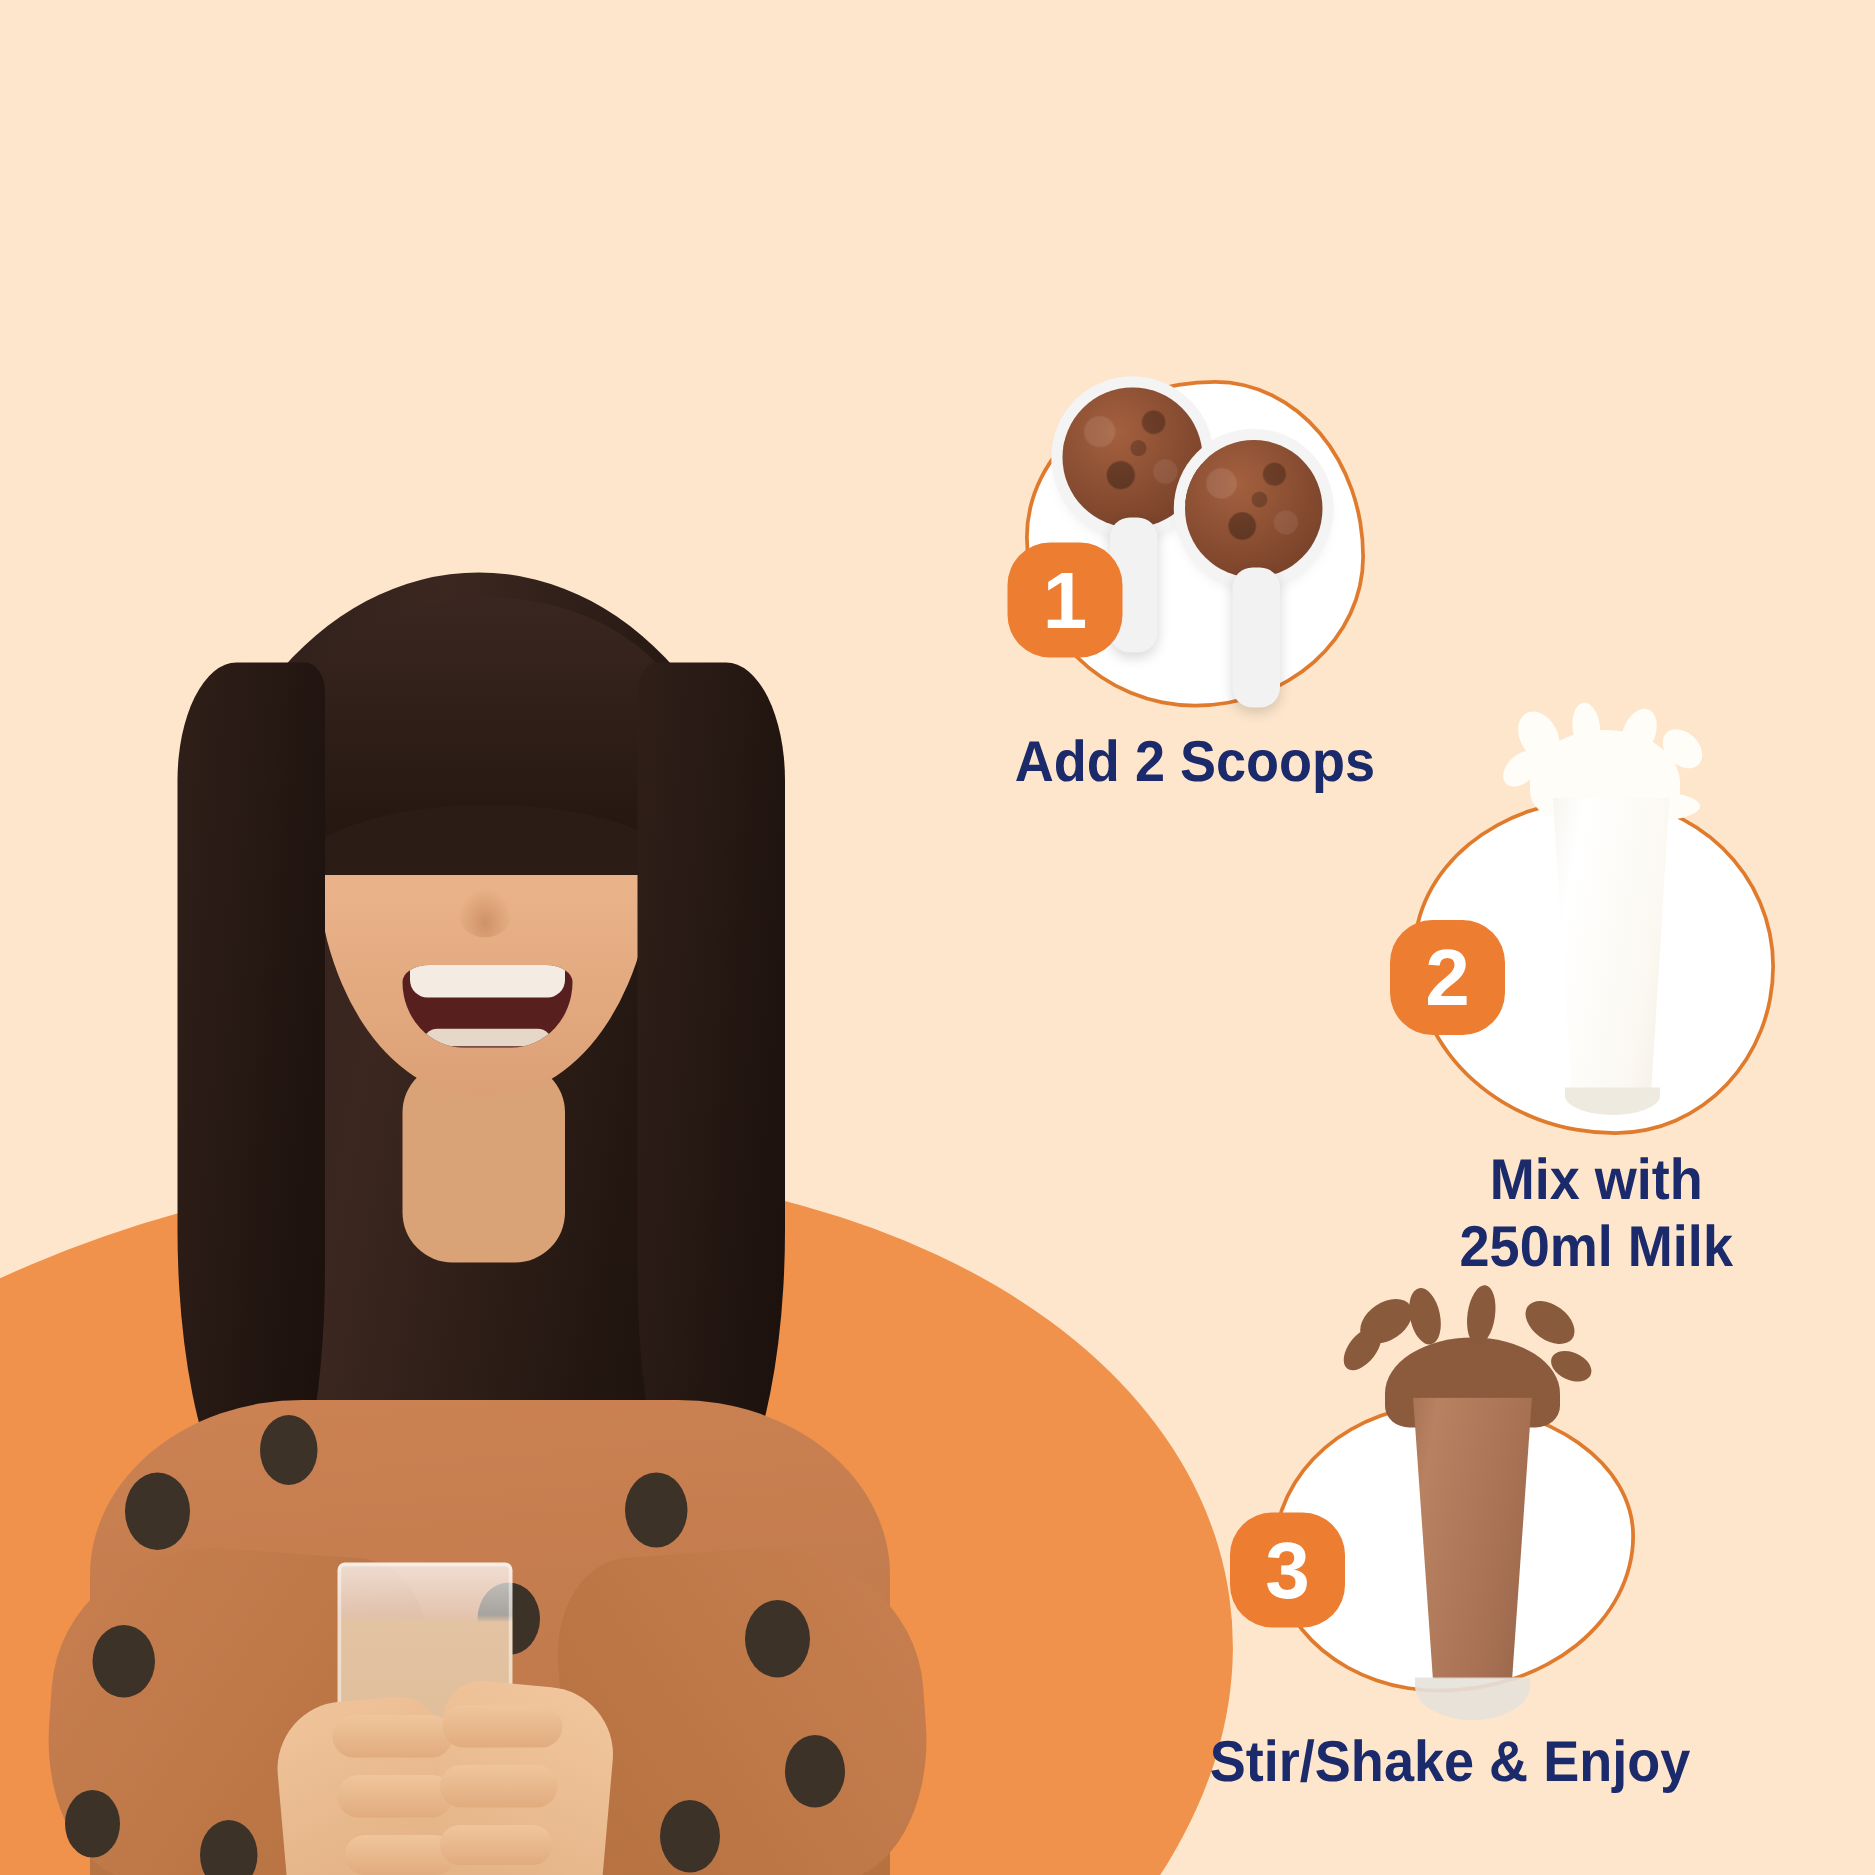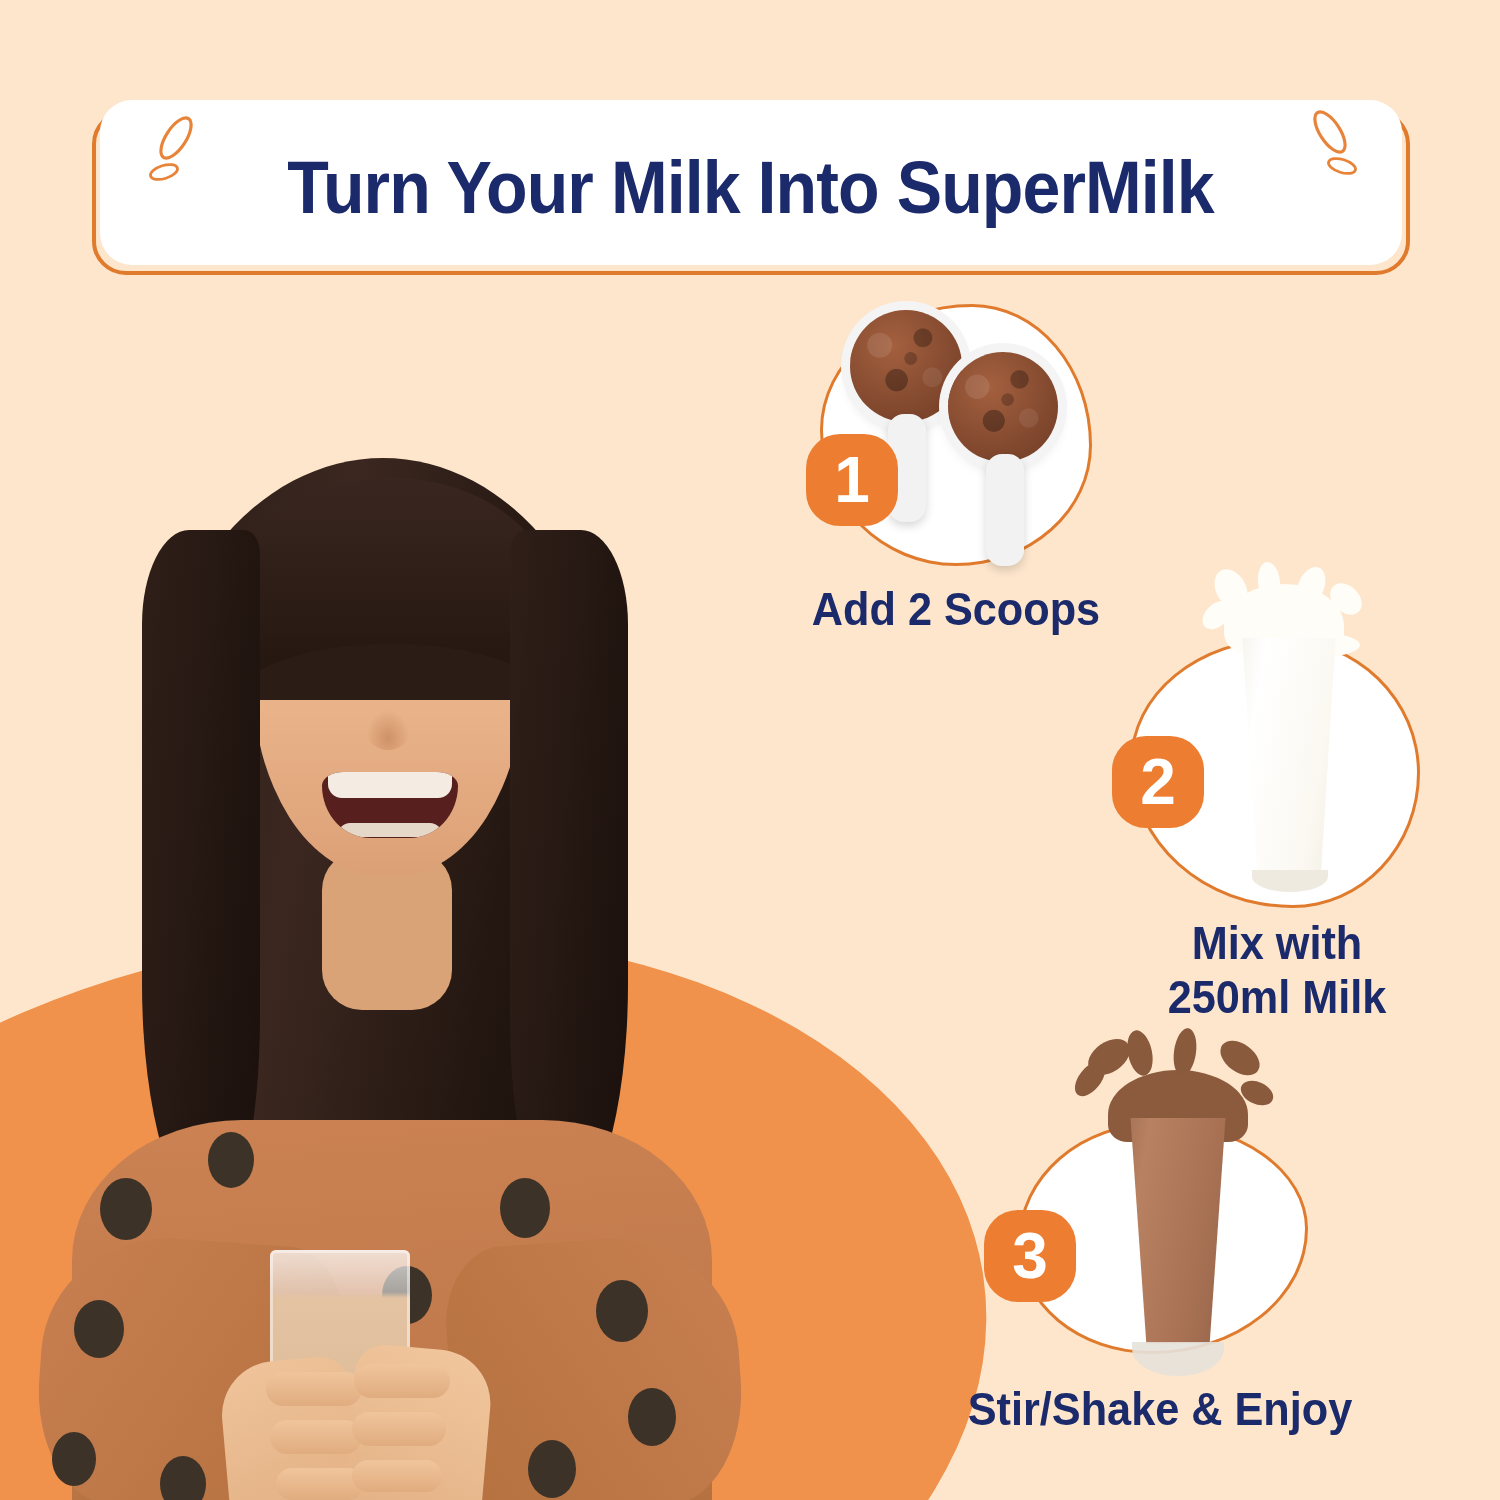--- a/index.html
+++ b/index.html
@@ -230,35 +230,20 @@
     <div class="hand-l"></div>
     <div class="hand-r"></div>
     <div class="finger" style="left:236px;top:952px;width:96px;height:34px;"></div>
     <div class="finger" style="left:240px;top:1000px;width:92px;height:34px;"></div>
     <div class="finger" style="left:246px;top:1048px;width:88px;height:32px;"></div>
     <div class="finger" style="left:324px;top:944px;width:96px;height:34px;"></div>
     <div class="finger" style="left:322px;top:992px;width:94px;height:34px;"></div>
     <div class="finger" style="left:322px;top:1040px;width:90px;height:32px;"></div>
   </div>
 
-  <div class="title-card-wrap">
-    <div class="title-outline"></div>
-    <div class="title-card">
-      <div class="title-text">Turn Your Milk Into SuperMilk</div>
-    </div>
-
-    <svg class="spark left" viewBox="0 0 70 80">
-      <ellipse cx="34" cy="26" rx="10" ry="23" fill="none" stroke="#E8843A" stroke-width="3.2" transform="rotate(33 34 26)"></ellipse>
-      <ellipse cx="22" cy="60" rx="6.5" ry="14" fill="none" stroke="#E8843A" stroke-width="2.8" transform="rotate(73 22 60)"></ellipse>
-    </svg>
-    <svg class="spark right" viewBox="0 0 70 80">
-      <ellipse cx="34" cy="26" rx="10" ry="23" fill="none" stroke="#E8843A" stroke-width="3.2" transform="rotate(33 34 26)"></ellipse>
-      <ellipse cx="22" cy="60" rx="6.5" ry="14" fill="none" stroke="#E8843A" stroke-width="2.8" transform="rotate(73 22 60)"></ellipse>
-    </svg>
-  </div>
 
   <div class="step" style="left:806px;top:300px;width:300px;height:340px;">
     <div class="blob b1" style="left:14px;top:4px;width:272px;height:262px;"></div>
 
     <div class="scoop" style="left:44px;top:10px;">
       <div class="cup" style="width:112px;height:112px;"></div>
       <div class="handle" style="left:38px;top:104px;width:38px;height:108px;"></div>
     </div>
     <div class="scoop" style="left:142px;top:52px;">
       <div class="cup" style="width:110px;height:110px;"></div>

